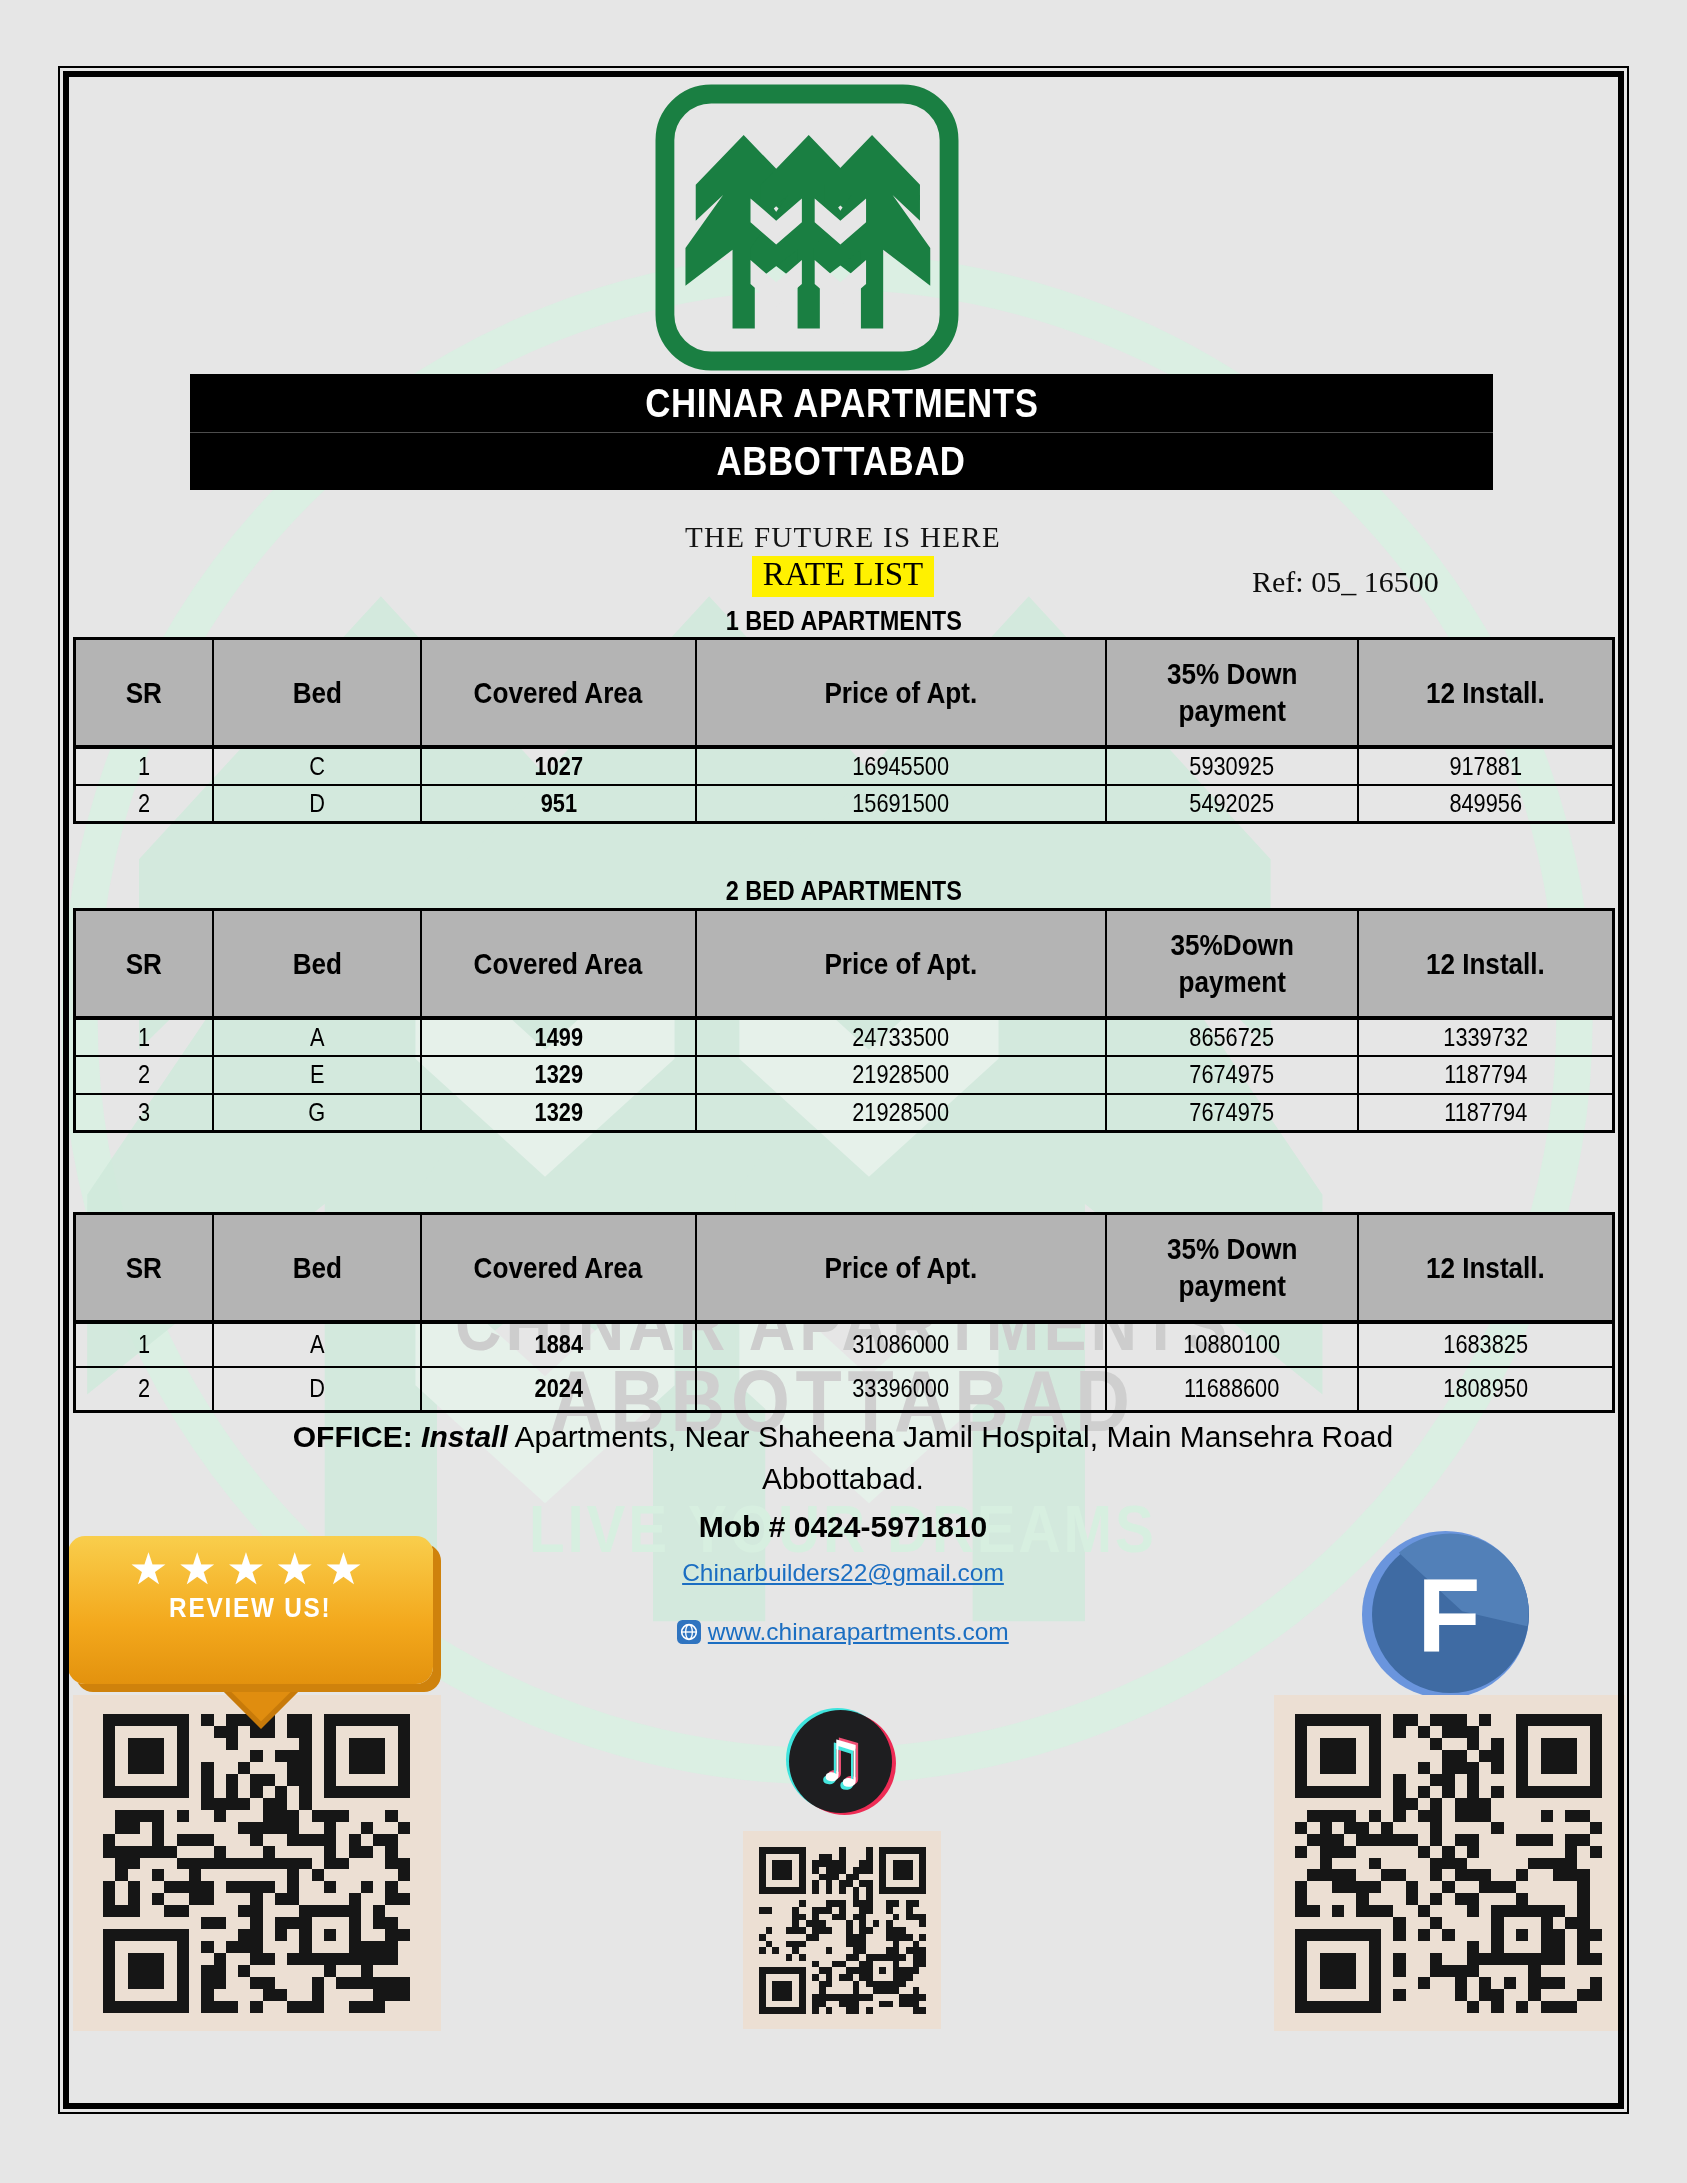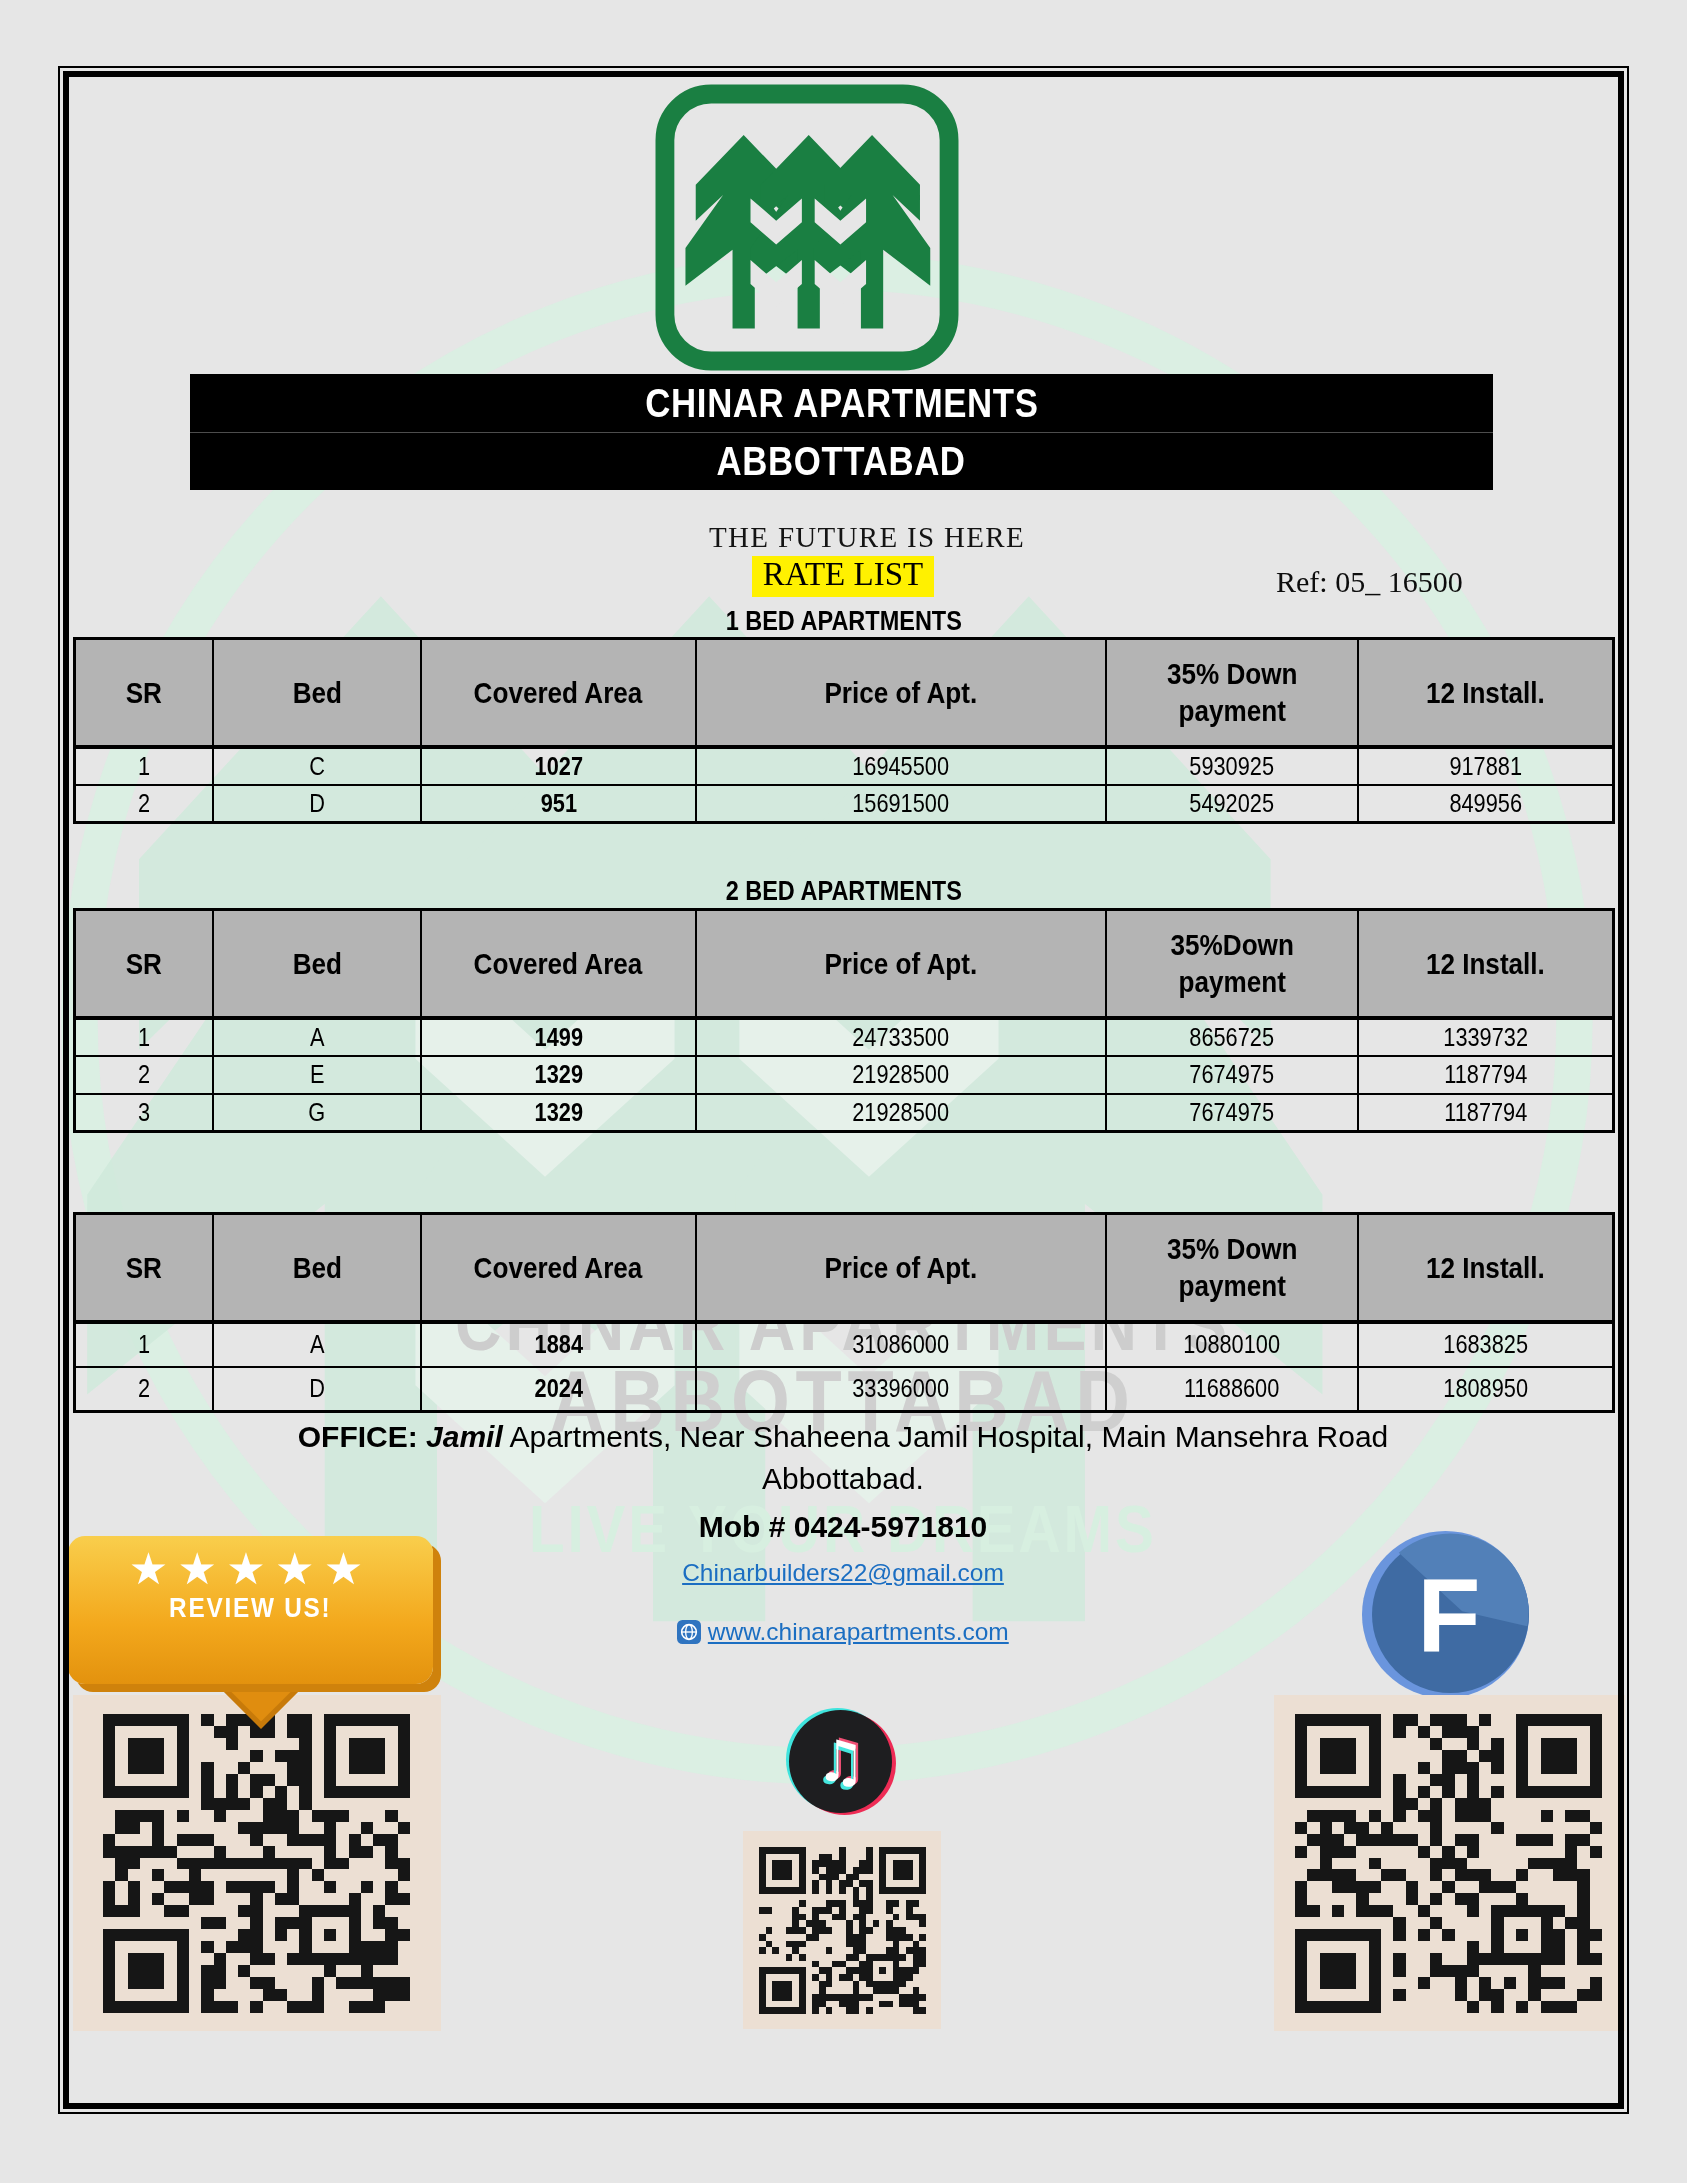--- a/index.html
+++ b/index.html
@@ -1,18 +1,18 @@
 <!DOCTYPE html>
 <html style="font-size:10.6px"><head>
 <meta charset="utf-8">
 <style>
   html,body{margin:0;padding:0;background:#e4e4e4;}
   .page{position:relative;width:1687px;height:2183px;background:#e6e6e6;overflow:hidden;
         font-family:"Liberation Sans",sans-serif;color:#000;}
-  .serif{font-family:"Liberation Serif",serif;padding-left:24px;}
+  .serif{font-family:"Liberation Serif",serif;}
   .cond{display:inline-block;transform:scaleX(.87);transform-origin:center;}
 
   
   .wm{position:absolute;z-index:0;pointer-events:none;}
   .wm-text{position:absolute;z-index:0;left:69px;width:1548px;text-align:center;
            font-weight:700;pointer-events:none;}
   .wm1{top:1282px;font-size:74px;letter-spacing:4.6px;color:#cdcdcd;}
   .wm2{top:1351px;font-size:87px;letter-spacing:6.6px;color:#cfcfcf;}
   .wm3{top:1490px;font-size:67px;letter-spacing:3.3px;color:#d7efe0;}
 
@@ -145,21 +145,21 @@
           <span class="cond">ABBOTTABAD</span>
         </div>
     </div>
 
     <div class="centercol">
       <div class="tagline serif">THE FUTURE IS HERE</div>
       <div class="raterow">
         <span class="rate serif">RATE LIST</span>
       </div>
 
-      <div class="office1"><span class="bo">OFFICE:</span><span class="bi"> Jamil</span><span> Apartments, Near Shaheena Jamil Hospital, Main Mansehra Road</span></div>
+      <div class="office1"><span class="bo">OFFICE:</span><span class="bi"> Install</span><span> Apartments, Near Shaheena Jamil Hospital, Main Mansehra Road</span></div>
       <div class="office2">Abbottabad.</div>
       <div class="mob">Mob # 0424-5971810</div>
       <div class="email-row">
         <a class="doclink">Chinarbuilders22@gmail.com</a>
       </div>
       <div class="web-row">
         <span class="globe">
           <svg viewBox="0 0 36 36">
               <rect x="0" y="0" width="36" height="36" rx="8" fill="#2f74c0"></rect>
             <circle cx="18" cy="18" r="11" fill="none" stroke="#fff" stroke-width="2.4"></circle>

